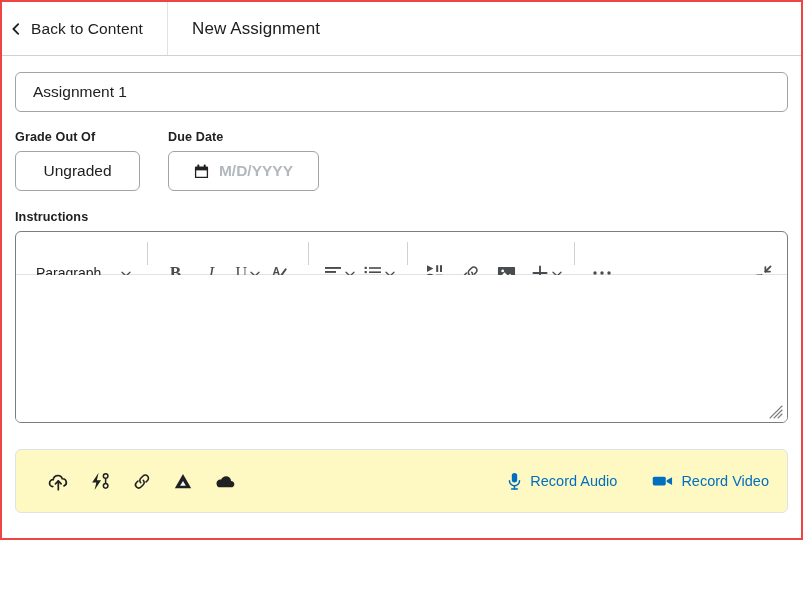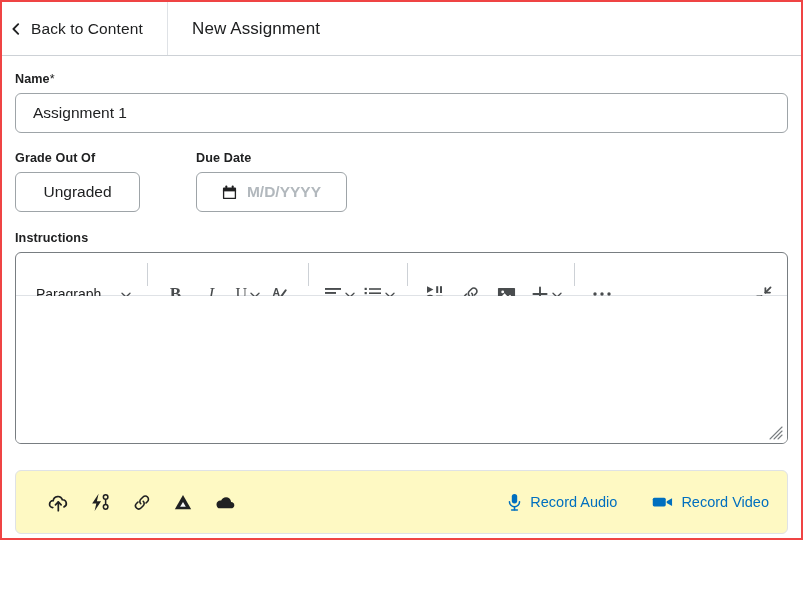--- a/index.html
+++ b/index.html
@@ -92,21 +92,21 @@
     font-size: 15.5px;
     color: #202122;
     width: 100%;
   }
   .row {
     display: flex;
     gap: 0;
     margin-top: 18px;
   }
   .col-grade { width: 125px; }
-  .col-due   { width: 151px; margin-left: 56px; }
+  .col-due   { width: 151px; margin-left: 28px; }
   .small-input {
     box-sizing: border-box;
     border: 1px solid #9ea4a8;
     border-radius: 6px;
     background: #ffffff;
     height: 40px;
     display: flex;
     align-items: center;
     padding: 0 15px;
     font-size: 15.5px;
@@ -241,23 +241,20 @@
         </svg>
       </span>
       <span class="back-text">Back to Content</span>
     </div>
     <div class="page-title">New Assignment</div>
   </div>
 
   <div class="content">
 
     <div>
-      <div class="field-label">
-        <span>Name</span><span class="req-star">*</span>
-      </div>
       <div class="text-input">
         <span>Assignment 1</span>
       </div>
     </div>
 
     <div class="row">
       <div class="col-grade">
         <div class="field-label">Grade Out Of</div>
         <div class="small-input">
           <span>Ungraded</span>

